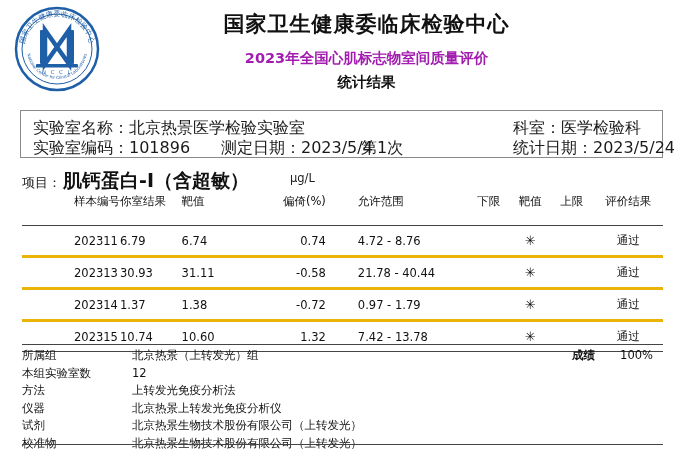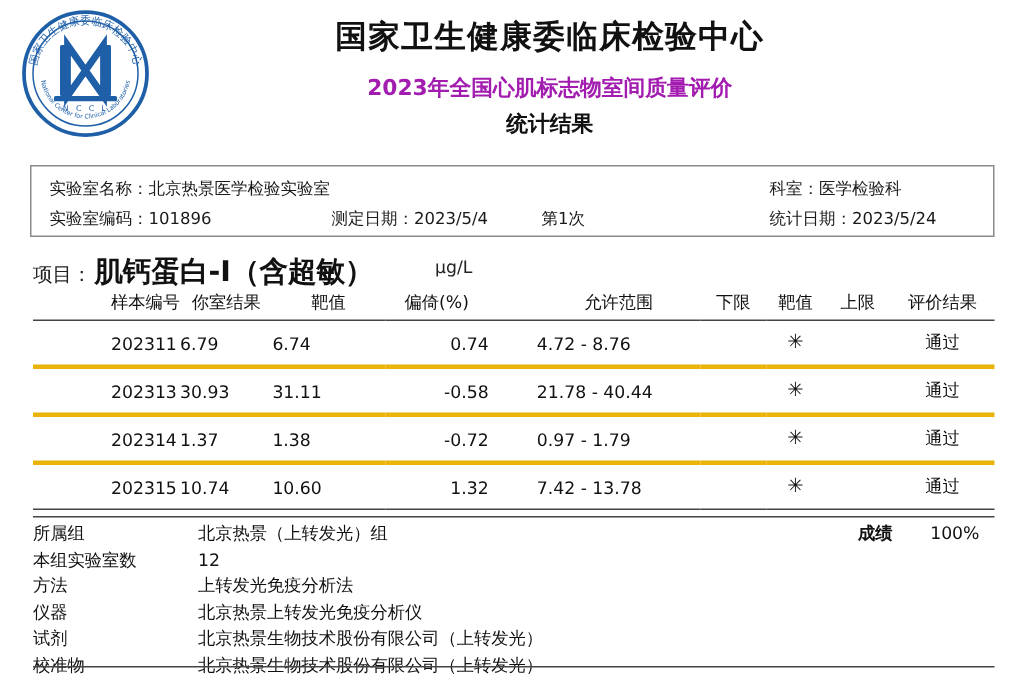--- a/index.html
+++ b/index.html
@@ -59,21 +59,21 @@
 
   
   .info-box {
     position: absolute;
     left: 20px; top: 110px;
     width: 643px; height: 48px;
     border: 1px solid #8a8a8a;
   }
   .info-row {
     position: absolute;
-    font-size: 11px;
+    font-size: 16px;
     font-family: "DejaVu Sans", "Liberation Sans", sans-serif;
     white-space: nowrap;
   }
   .r1 { top: 7px; }
   .r2 { top: 27px; }
   .c-lab-name { left: 12px; }
   .c-dept { left: 492px; }
   .c-lab-no { left: 12px; }
   .c-date { left: 200px; }
   .c-times { left: 340px; }
@@ -114,25 +114,24 @@
   }
   table.results {
     width: 641px;
     border-collapse: collapse;
     font-family: "DejaVu Sans", "Liberation Sans", sans-serif;
     font-size: 11.5px;
   }
   table.results thead th {
     font-weight: normal;
     font-size: 11.5px;
-    padding: 2px 0 4px 0;
+    padding: 2px 0 16px 0;
     color: #111;
     border-bottom: 1.5px solid #444;
     white-space: nowrap;
-    text-align: center;
   }
   table.results tbody td {
     padding: 7px 0 7px 0;
     color: #111;
     white-space: nowrap;
     border-bottom: 3px solid #eab308;
   }
   table.results tbody tr:last-child td {
     border-bottom: 1.5px solid #444;
   }

